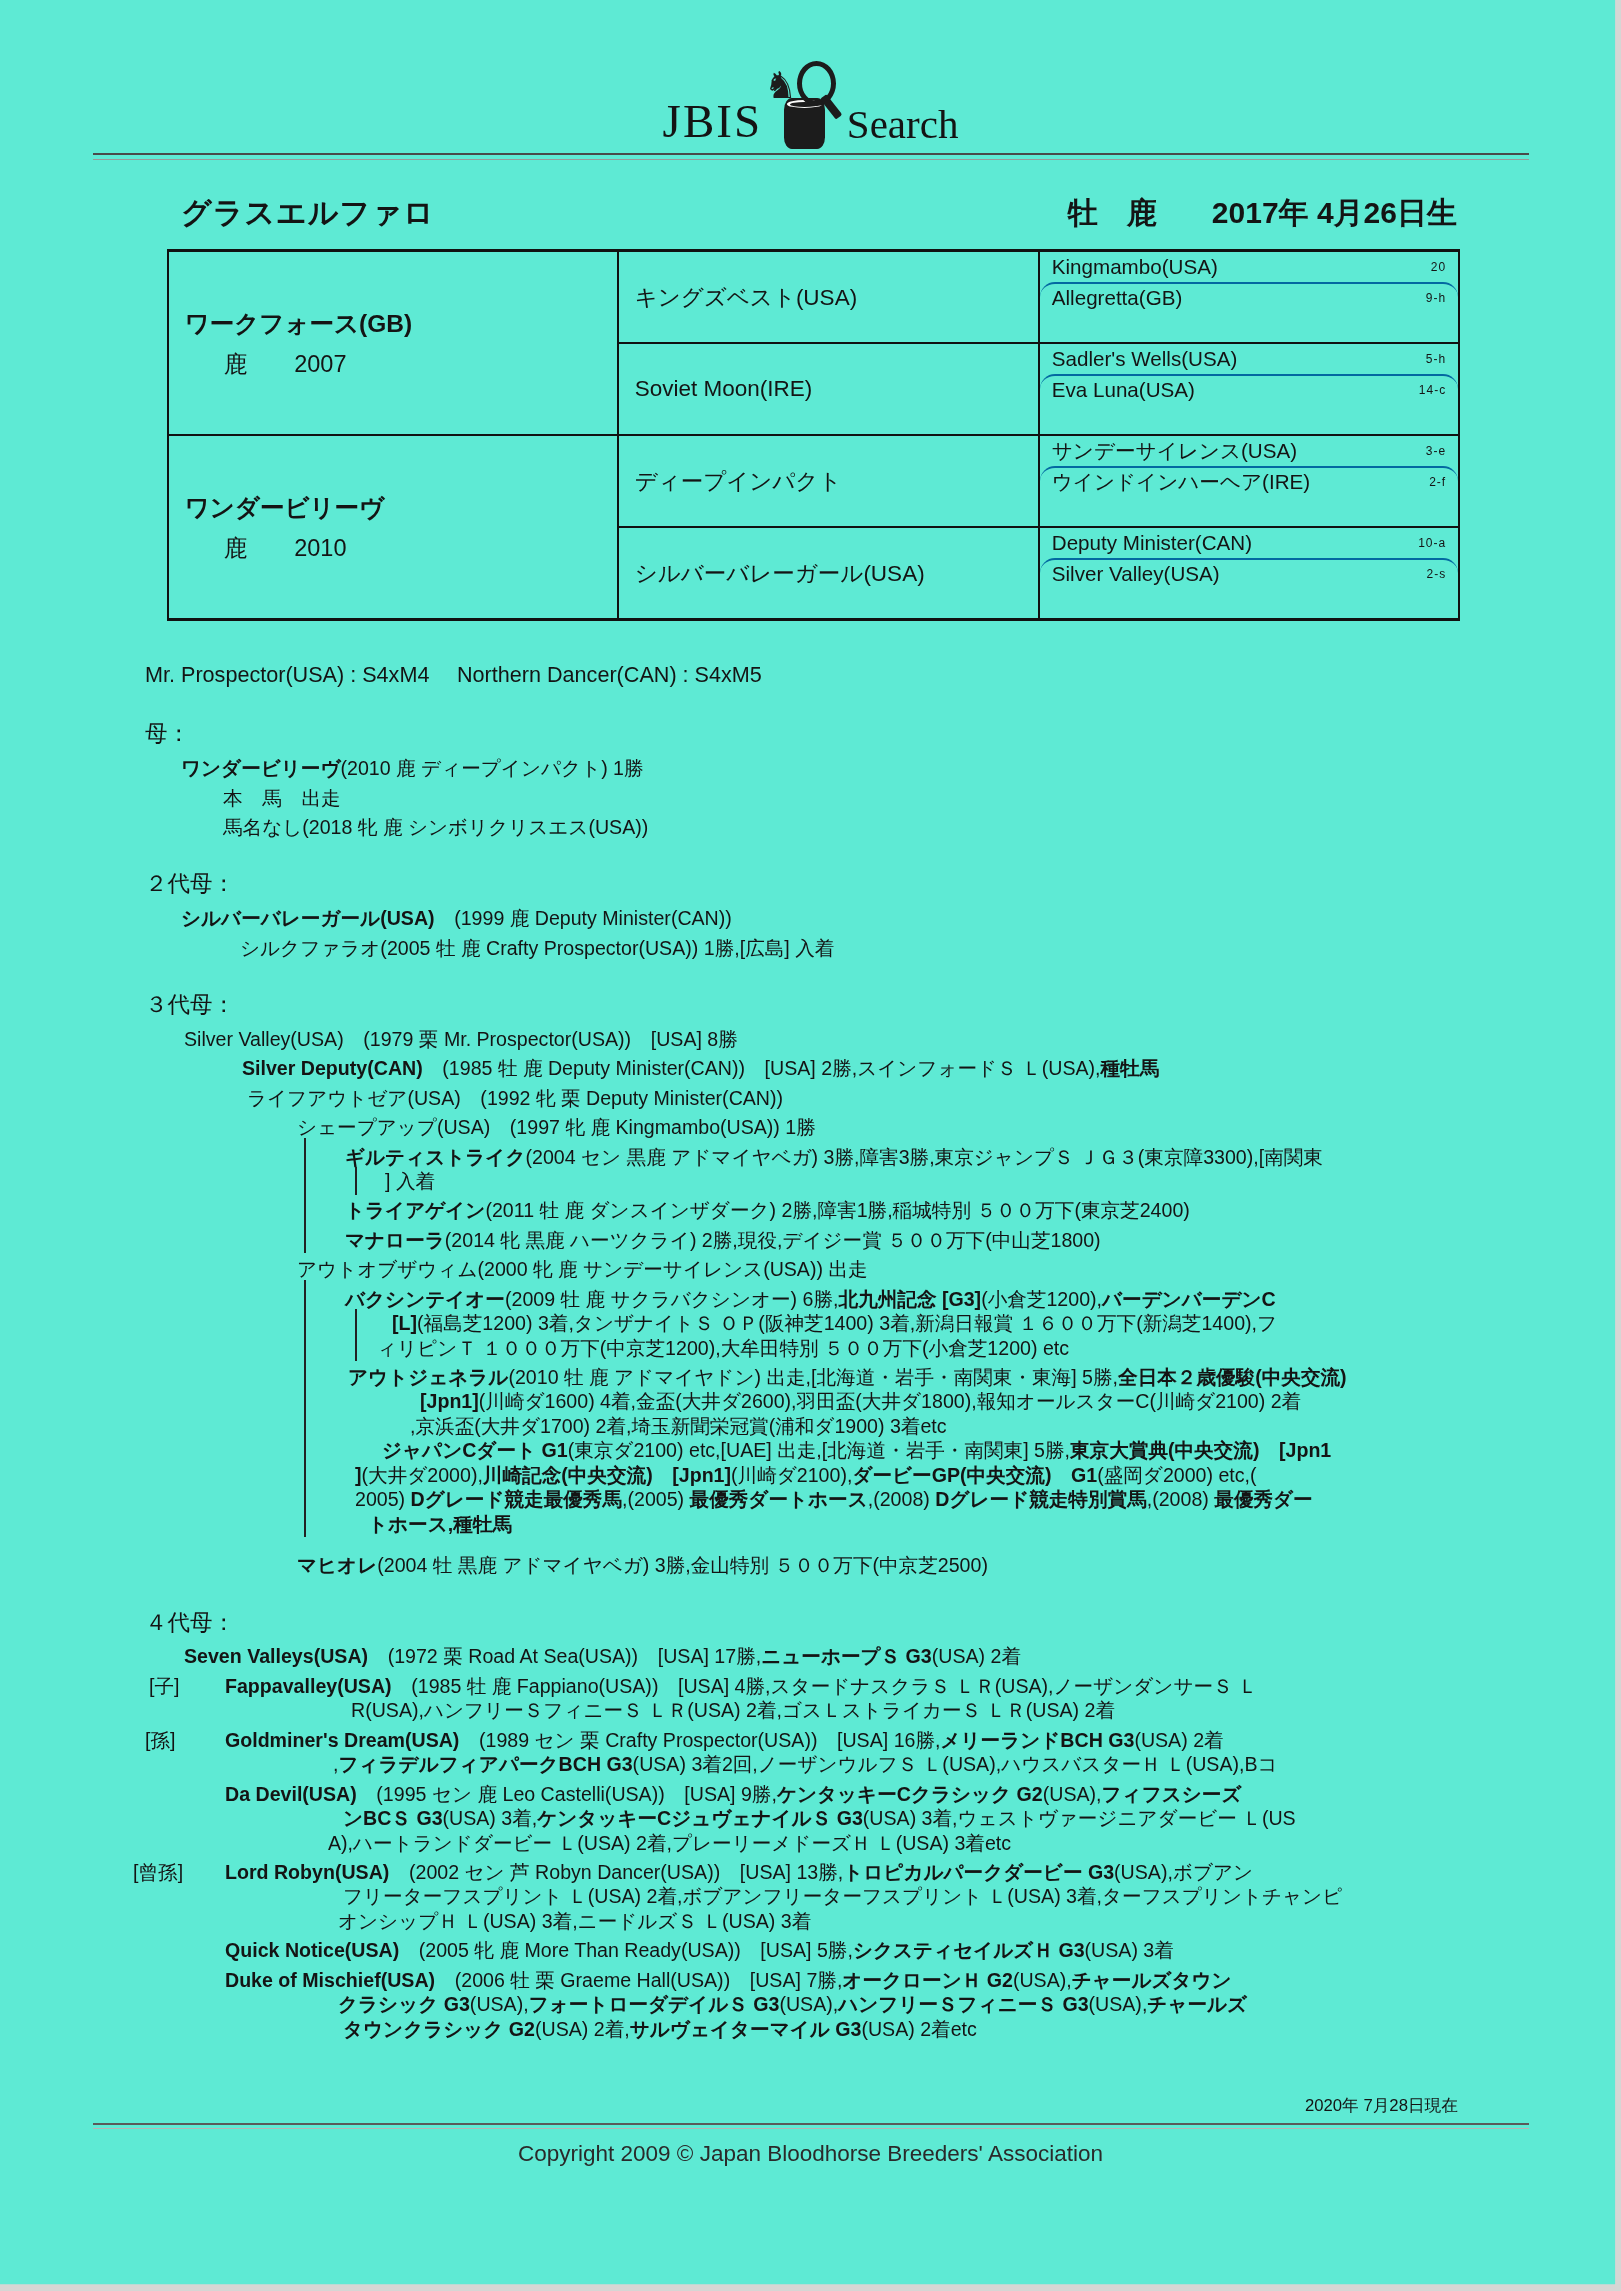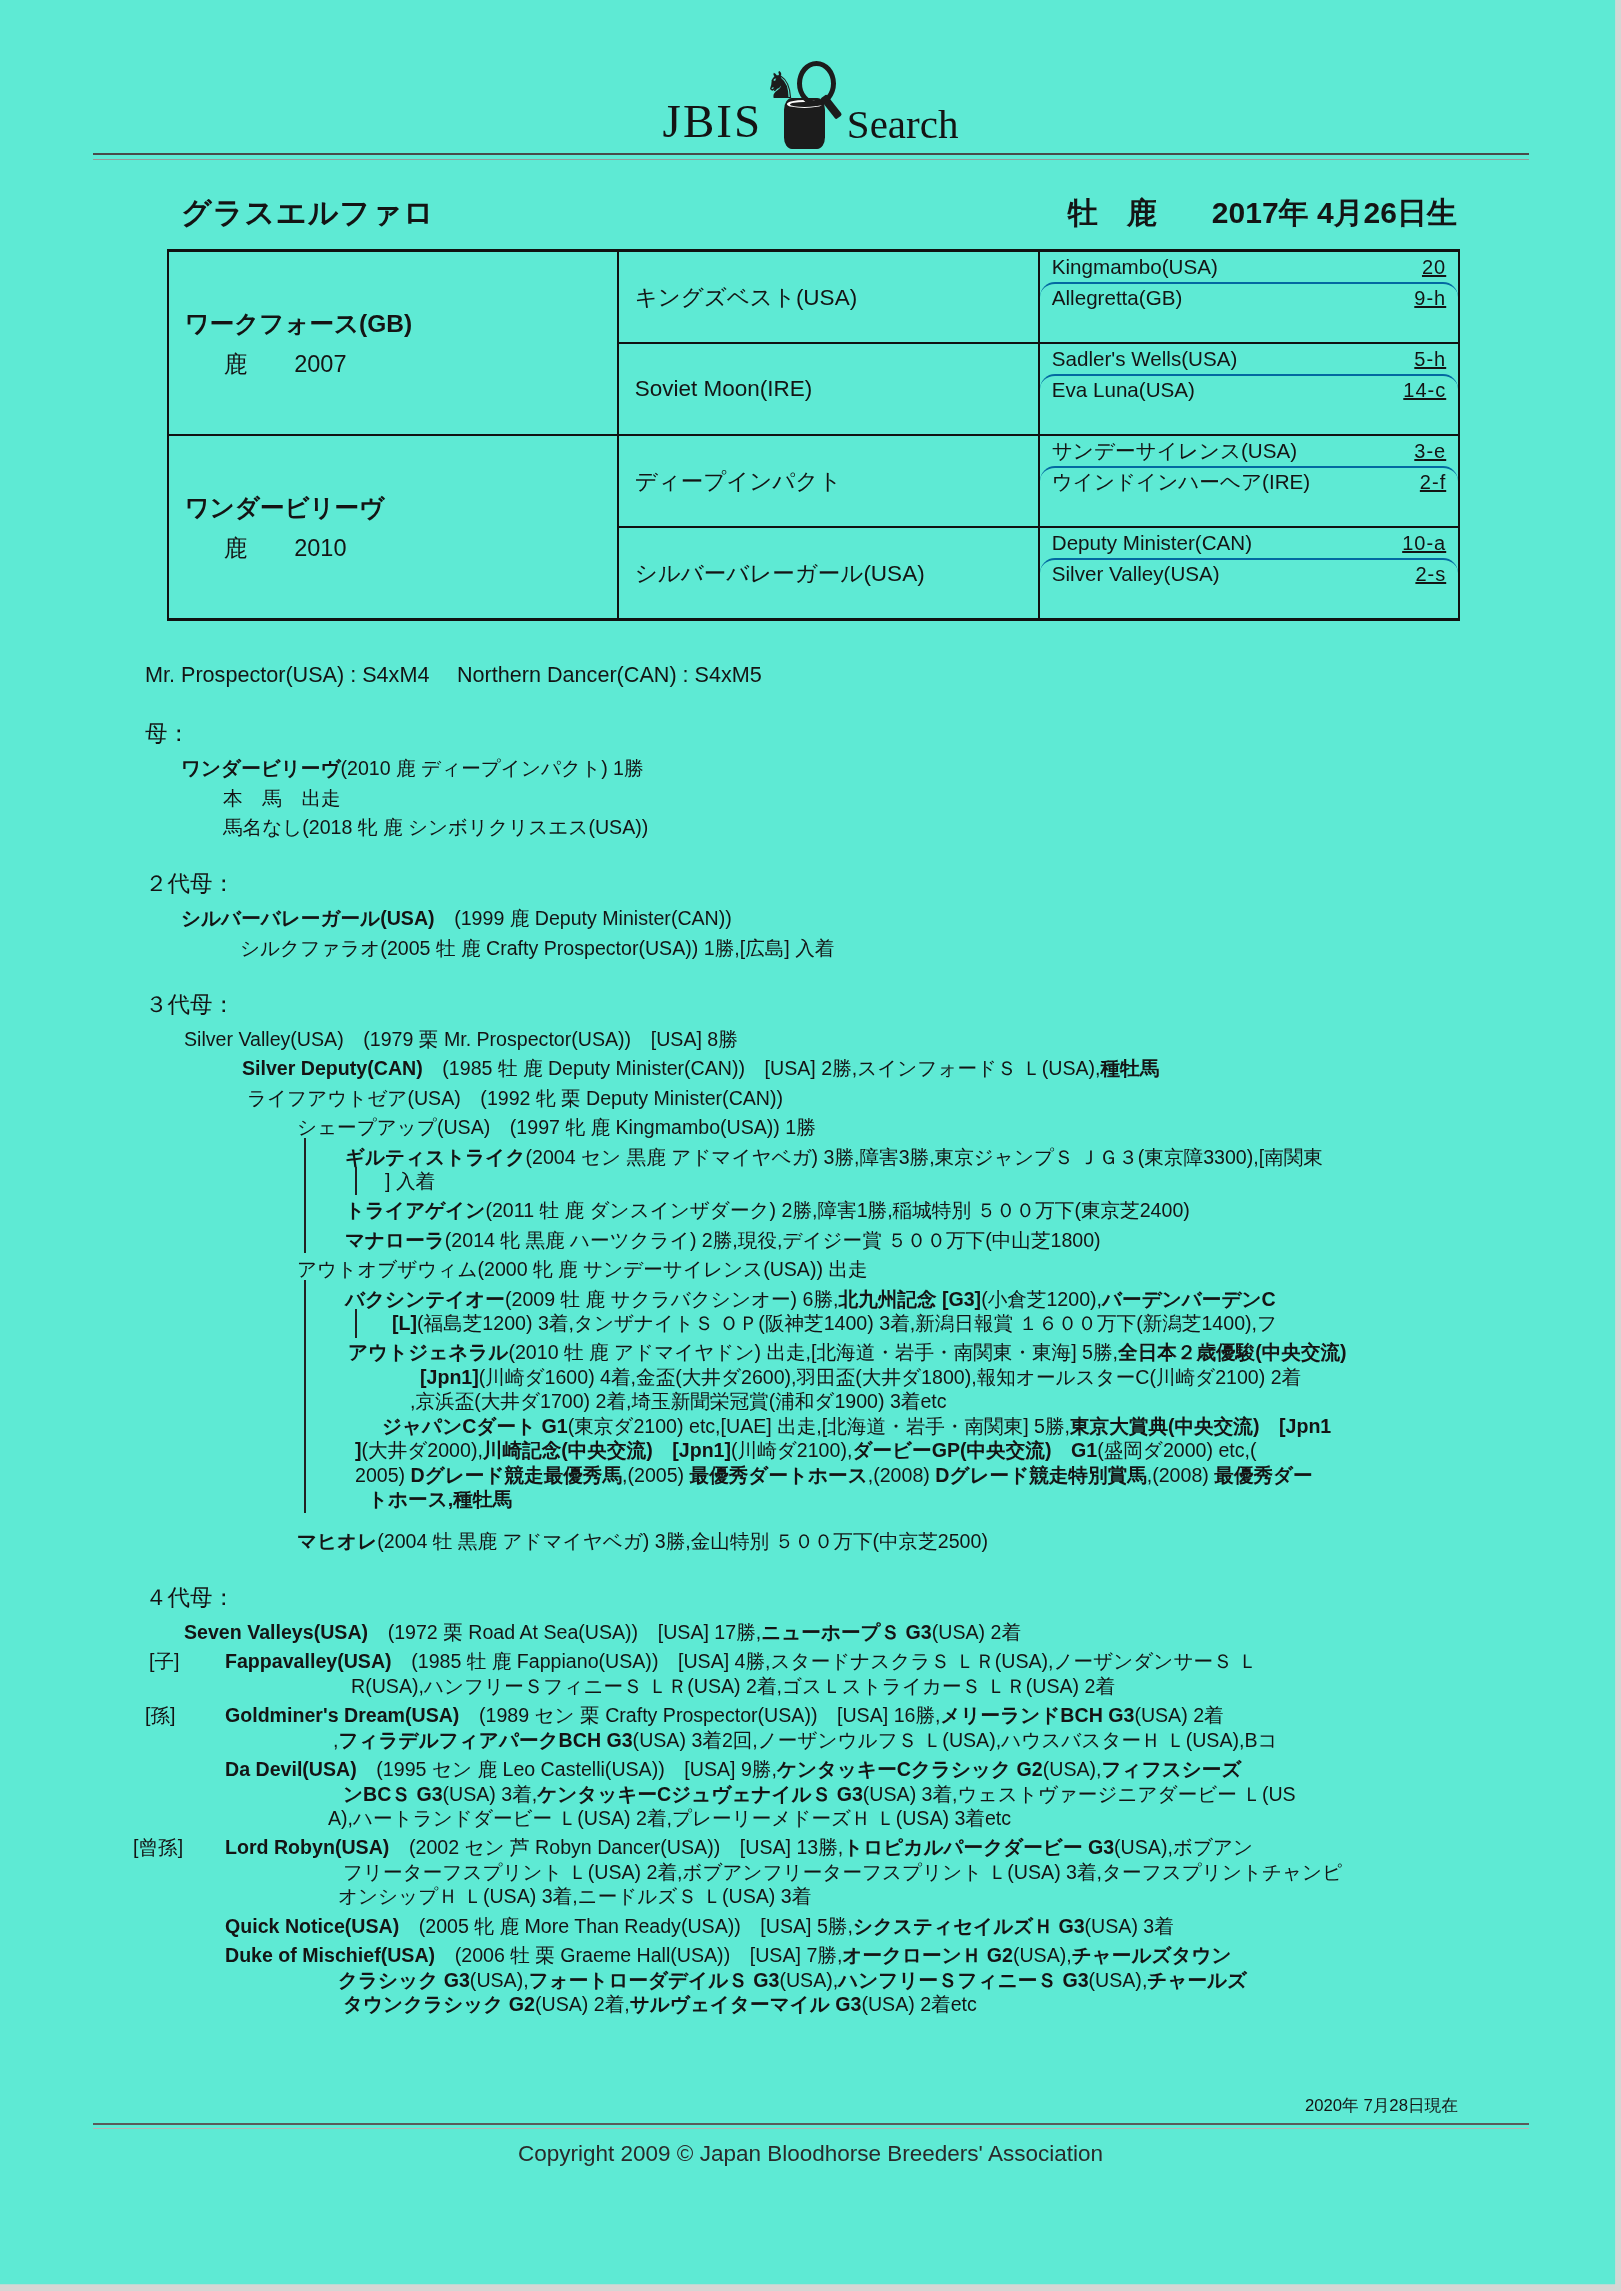--- a/index.html
+++ b/index.html
@@ -39,21 +39,21 @@
   .pname{font-size:24.5px;font-weight:bold;}
   .pinfo{font-size:23.5px;padding-left:39px;margin-top:7.8px;}
   .pright{flex:1;border-left:2px solid #111;display:flex;flex-direction:column;}
   .mrow{display:flex;height:90px;}
   .mrow + .mrow{border-top:2px solid #111;}
   .mcell{width:419px;box-sizing:border-box;display:flex;align-items:center;padding-left:15.7px;font-size:22.5px;}
   .gcol{flex:1;border-left:2px solid #111;display:flex;flex-direction:column;}
   .gcell{height:30px;box-sizing:border-box;display:flex;align-items:center;justify-content:space-between;padding:0 11.8px 0 11.8px;}
   .gcell + .gcell{border-top:2px solid #0369a1;border-radius:22px;}
   .gname{font-size:20.6px;}
-  .gnum{font-size:20px;letter-spacing:1px;text-decoration:underline;}
+  .gnum{font-size:12px;letter-spacing:1px;}
   
   .inbreed{margin:39px 0 0 145px;font-size:21.6px;}
   .sections{margin-top:3.9px;}
   .sec-header{font-size:22.5px;margin:29px 0 7.8px 145px;}
   .line{position:relative;font-size:19.6px;line-height:23.5px;margin-top:5.9px;white-space:nowrap;box-sizing:border-box;}
   .line.wrap{margin-top:1px;}
   .line.gap{margin-top:17.6px;}
   .line .b{font-weight:bold;}
   .bar{position:absolute;top:-7.8px;bottom:-1px;width:0;border-left:2px solid #222;}
   .wrap .bar{top:-2.9px;}
@@ -175,21 +175,21 @@
       <div class="line" style="padding-left: 242px;"><span class="b">Silver Deputy(CAN)</span><span class="r">　(1985 牡 鹿 Deputy Minister(CAN))　[USA] 2勝,スインフォードＳ Ｌ(USA),</span><span class="b">種牡馬</span></div>
       <div class="line" style="padding-left: 247px;"><span class="r">ライフアウトゼア(USA)　(1992 牝 栗 Deputy Minister(CAN))</span></div>
       <div class="line" style="padding-left: 297px;"><span class="r">シェープアップ(USA)　(1997 牝 鹿 Kingmambo(USA)) 1勝</span></div>
       <div class="line" style="padding-left: 345px;"><span class="bar" style="left: 304px;"></span><span class="b">ギルティストライク</span><span class="r">(2004 セン 黒鹿 アドマイヤベガ) 3勝,障害3勝,東京ジャンプＳ ＪＧ３(東京障3300),[南関東</span></div>
       <div class="line wrap" style="padding-left: 385px;"><span class="bar" style="left: 304px;"></span><span class="bar" style="left: 355px;"></span><span class="r">] 入着</span></div>
       <div class="line" style="padding-left: 345px;"><span class="bar" style="left: 304px;"></span><span class="b">トライアゲイン</span><span class="r">(2011 牡 鹿 ダンスインザダーク) 2勝,障害1勝,稲城特別 ５００万下(東京芝2400)</span></div>
       <div class="line" style="padding-left: 345px;"><span class="bar" style="left: 304px;"></span><span class="b">マナローラ</span><span class="r">(2014 牝 黒鹿 ハーツクライ) 2勝,現役,デイジー賞 ５００万下(中山芝1800)</span></div>
       <div class="line" style="padding-left: 297px;"><span class="r">アウトオブザウィム(2000 牝 鹿 サンデーサイレンス(USA)) 出走</span></div>
       <div class="line" style="padding-left: 345px;"><span class="bar" style="left: 304px;"></span><span class="b">バクシンテイオー</span><span class="r">(2009 牡 鹿 サクラバクシンオー) 6勝,</span><span class="b">北九州記念 [G3]</span><span class="r">(小倉芝1200),</span><span class="b">バーデンバーデンC</span></div>
       <div class="line wrap" style="padding-left: 392px;"><span class="bar" style="left: 304px;"></span><span class="bar" style="left: 355px;"></span><span class="b">[L]</span><span class="r">(福島芝1200) 3着,タンザナイトＳ ＯＰ(阪神芝1400) 3着,新潟日報賞 １６００万下(新潟芝1400),フ</span></div>
-      <div class="line wrap" style="padding-left: 377px;"><span class="bar" style="left: 304px;"></span><span class="bar" style="left: 355px;"></span></div>
+      <div class="line wrap" style="padding-left: 377px;"><span class="bar" style="left: 304px;"></span><span class="bar" style="left: 355px;"></span><span class="r">ィリピンＴ １０００万下(中京芝1200),大牟田特別 ５００万下(小倉芝1200) etc</span></div>
       <div class="line" style="padding-left: 348px;"><span class="bar" style="left: 304px;"></span><span class="b">アウトジェネラル</span><span class="r">(2010 牡 鹿 アドマイヤドン) 出走,[北海道・岩手・南関東・東海] 5勝,</span><span class="b">全日本２歳優駿(中央交流)</span></div>
       <div class="line wrap" style="padding-left: 420px;"><span class="bar" style="left: 304px;"></span><span class="b">[Jpn1]</span><span class="r">(川崎ダ1600) 4着,金盃(大井ダ2600),羽田盃(大井ダ1800),報知オールスターC(川崎ダ2100) 2着</span></div>
       <div class="line wrap" style="padding-left: 410px;"><span class="bar" style="left: 304px;"></span><span class="r">,京浜盃(大井ダ1700) 2着,埼玉新聞栄冠賞(浦和ダ1900) 3着etc</span></div>
       <div class="line wrap" style="padding-left: 382px;"><span class="bar" style="left: 304px;"></span><span class="b">ジャパンCダート G1</span><span class="r">(東京ダ2100) etc,[UAE] 出走,[北海道・岩手・南関東] 5勝,</span><span class="b">東京大賞典(中央交流)　[Jpn1</span></div>
       <div class="line wrap" style="padding-left: 355px;"><span class="bar" style="left: 304px;"></span><span class="b">]</span><span class="r">(大井ダ2000),</span><span class="b">川崎記念(中央交流)　[Jpn1]</span><span class="r">(川崎ダ2100),</span><span class="b">ダービーGP(中央交流)　G1</span><span class="r">(盛岡ダ2000) etc,(</span></div>
       <div class="line wrap" style="padding-left: 355px;"><span class="bar" style="left: 304px;"></span><span class="r">2005) </span><span class="b">Dグレード競走最優秀馬</span><span class="r">,(2005) </span><span class="b">最優秀ダートホース</span><span class="r">,(2008) </span><span class="b">Dグレード競走特別賞馬</span><span class="r">,(2008) </span><span class="b">最優秀ダー</span></div>
       <div class="line wrap" style="padding-left: 368px;"><span class="bar" style="left: 304px;"></span><span class="b">トホース,種牡馬</span></div>
       <div class="line gap" style="padding-left: 297px;"><span class="b">マヒオレ</span><span class="r">(2004 牡 黒鹿 アドマイヤベガ) 3勝,金山特別 ５００万下(中京芝2500)</span></div>
       <div class="sec-header">４代母：</div>
       <div class="line" style="padding-left: 184px;"><span class="b">Seven Valleys(USA)</span><span class="r">　(1972 栗 Road At Sea(USA))　[USA] 17勝,</span><span class="b">ニューホープＳ G3</span><span class="r">(USA) 2着</span></div>

